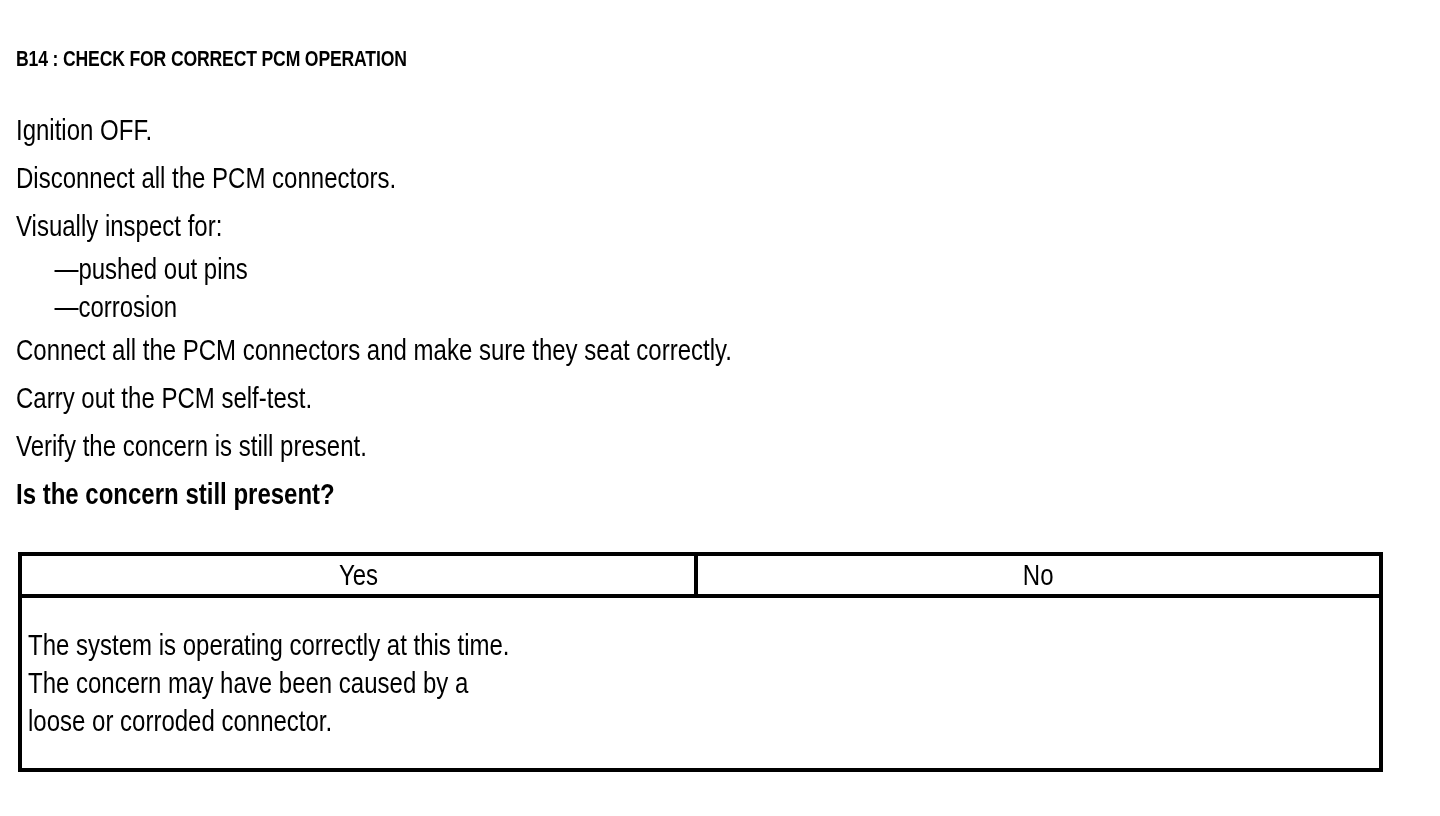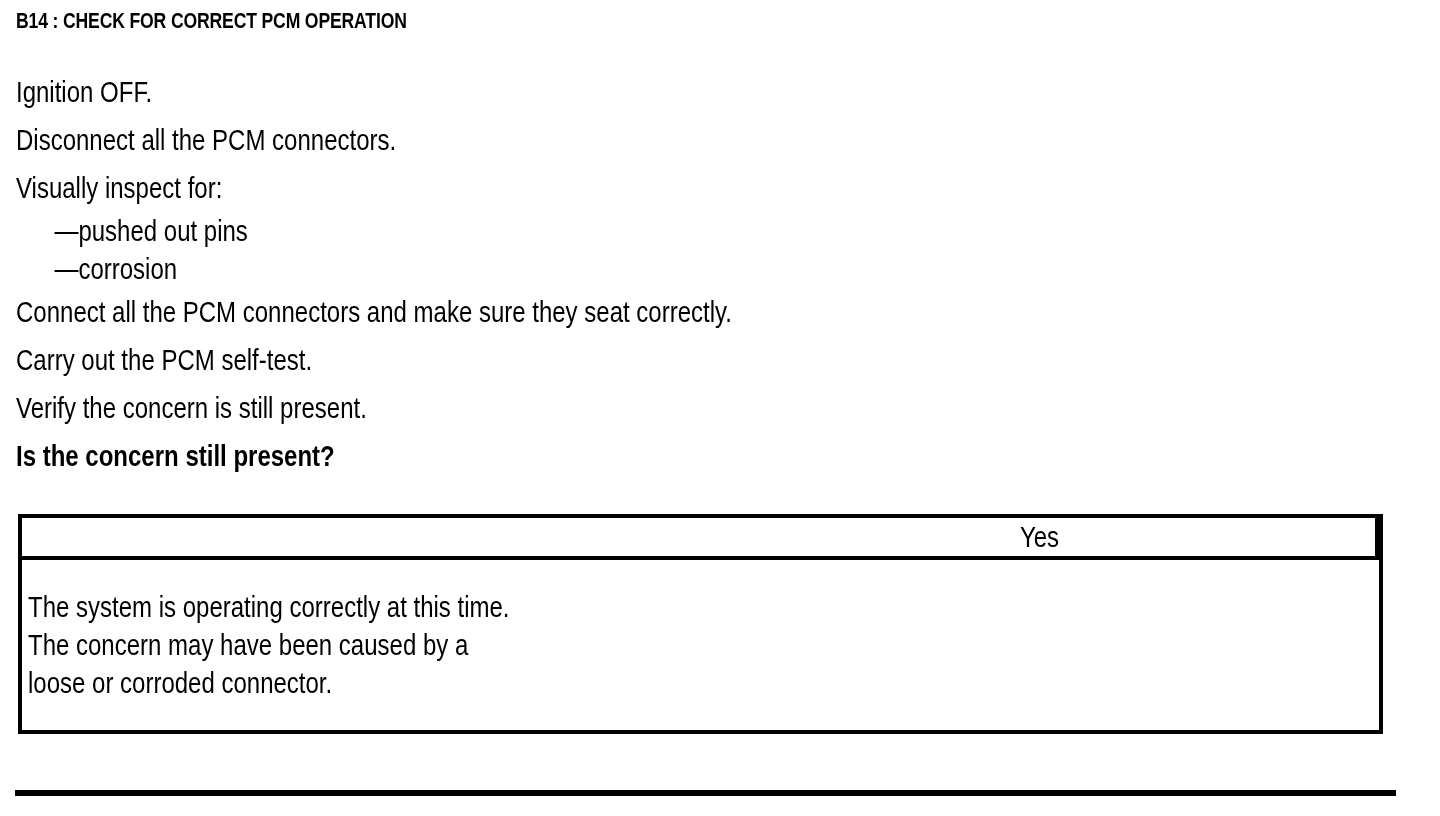--- a/index.html
+++ b/index.html
@@ -13,20 +13,21 @@
     position: relative;
     font-family: "Liberation Sans", "DejaVu Sans", sans-serif;
     color: #000000;
     overflow: hidden;
     -webkit-font-smoothing: none;
   }
 
   .page {
     position: absolute;
     inset: 0;
+    margin-top: 38px;
   }
 
   
   .step-heading {
     position: absolute;
     left: 16px;
     top: 8px;
     font-size: 22px;
     font-weight: bold;
     letter-spacing: -0.2px;
@@ -72,21 +73,20 @@
     width: 1365px;
     border: 4px solid #000;
     box-sizing: border-box;
     background: #fff;
   }
   .table-head-row,
   .table-body-row {
     display: flex;
     width: 100%;
     box-sizing: border-box;
-    justify-content: flex-end;
   }
   .table-head-row {
     border-bottom: 4px solid #000;
   }
   .cell-yes {
     width: 676px;
     box-sizing: border-box;
     border-right: 4px solid #000;
   }
   .cell-no {
@@ -156,20 +156,25 @@
   </div>
 
   <div class="decision-table">
 
     <div class="table-head-row">
       <div class="cell-yes">
         <div class="head-cell">
           <span class="hc-inner">Yes</span>
         </div>
       </div>
+      <div class="cell-no">
+        <div class="head-cell">
+          <span class="hc-inner">No</span>
+        </div>
+      </div>
     </div>
 
     <div class="table-body-row">
       <div class="cell-no">
         <div class="body-cell">
           <div class="bc-line">The system is operating correctly at this time.</div>
           <div class="bc-line">The concern may have been caused by a</div>
           <div class="bc-line">loose or corroded connector.</div>
         </div>
       </div>

